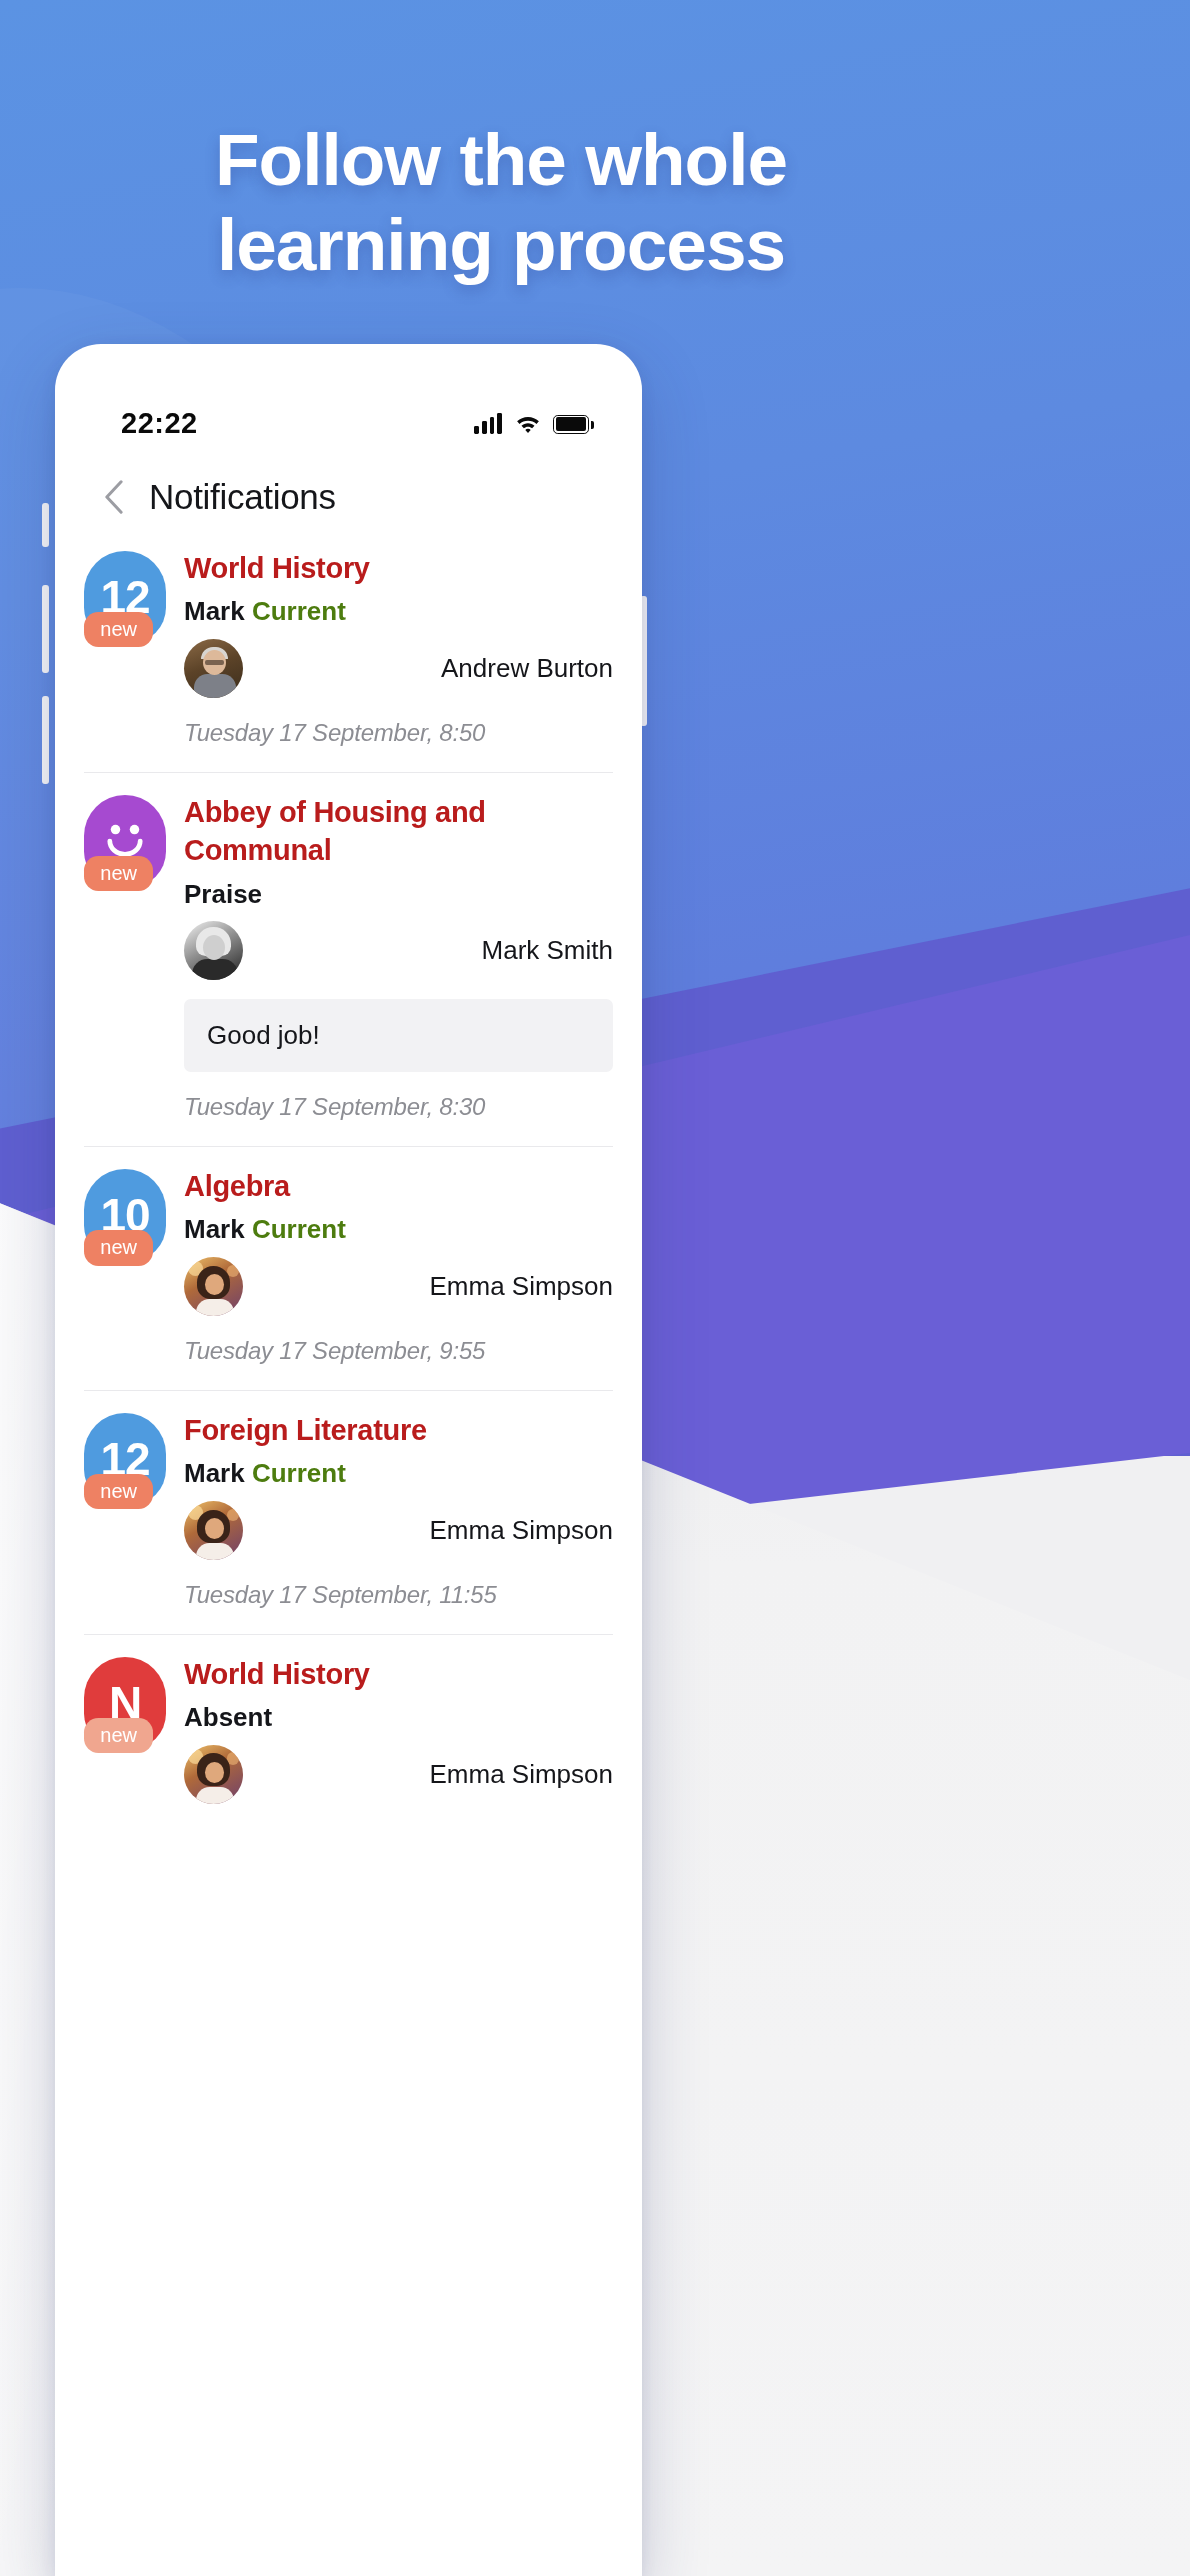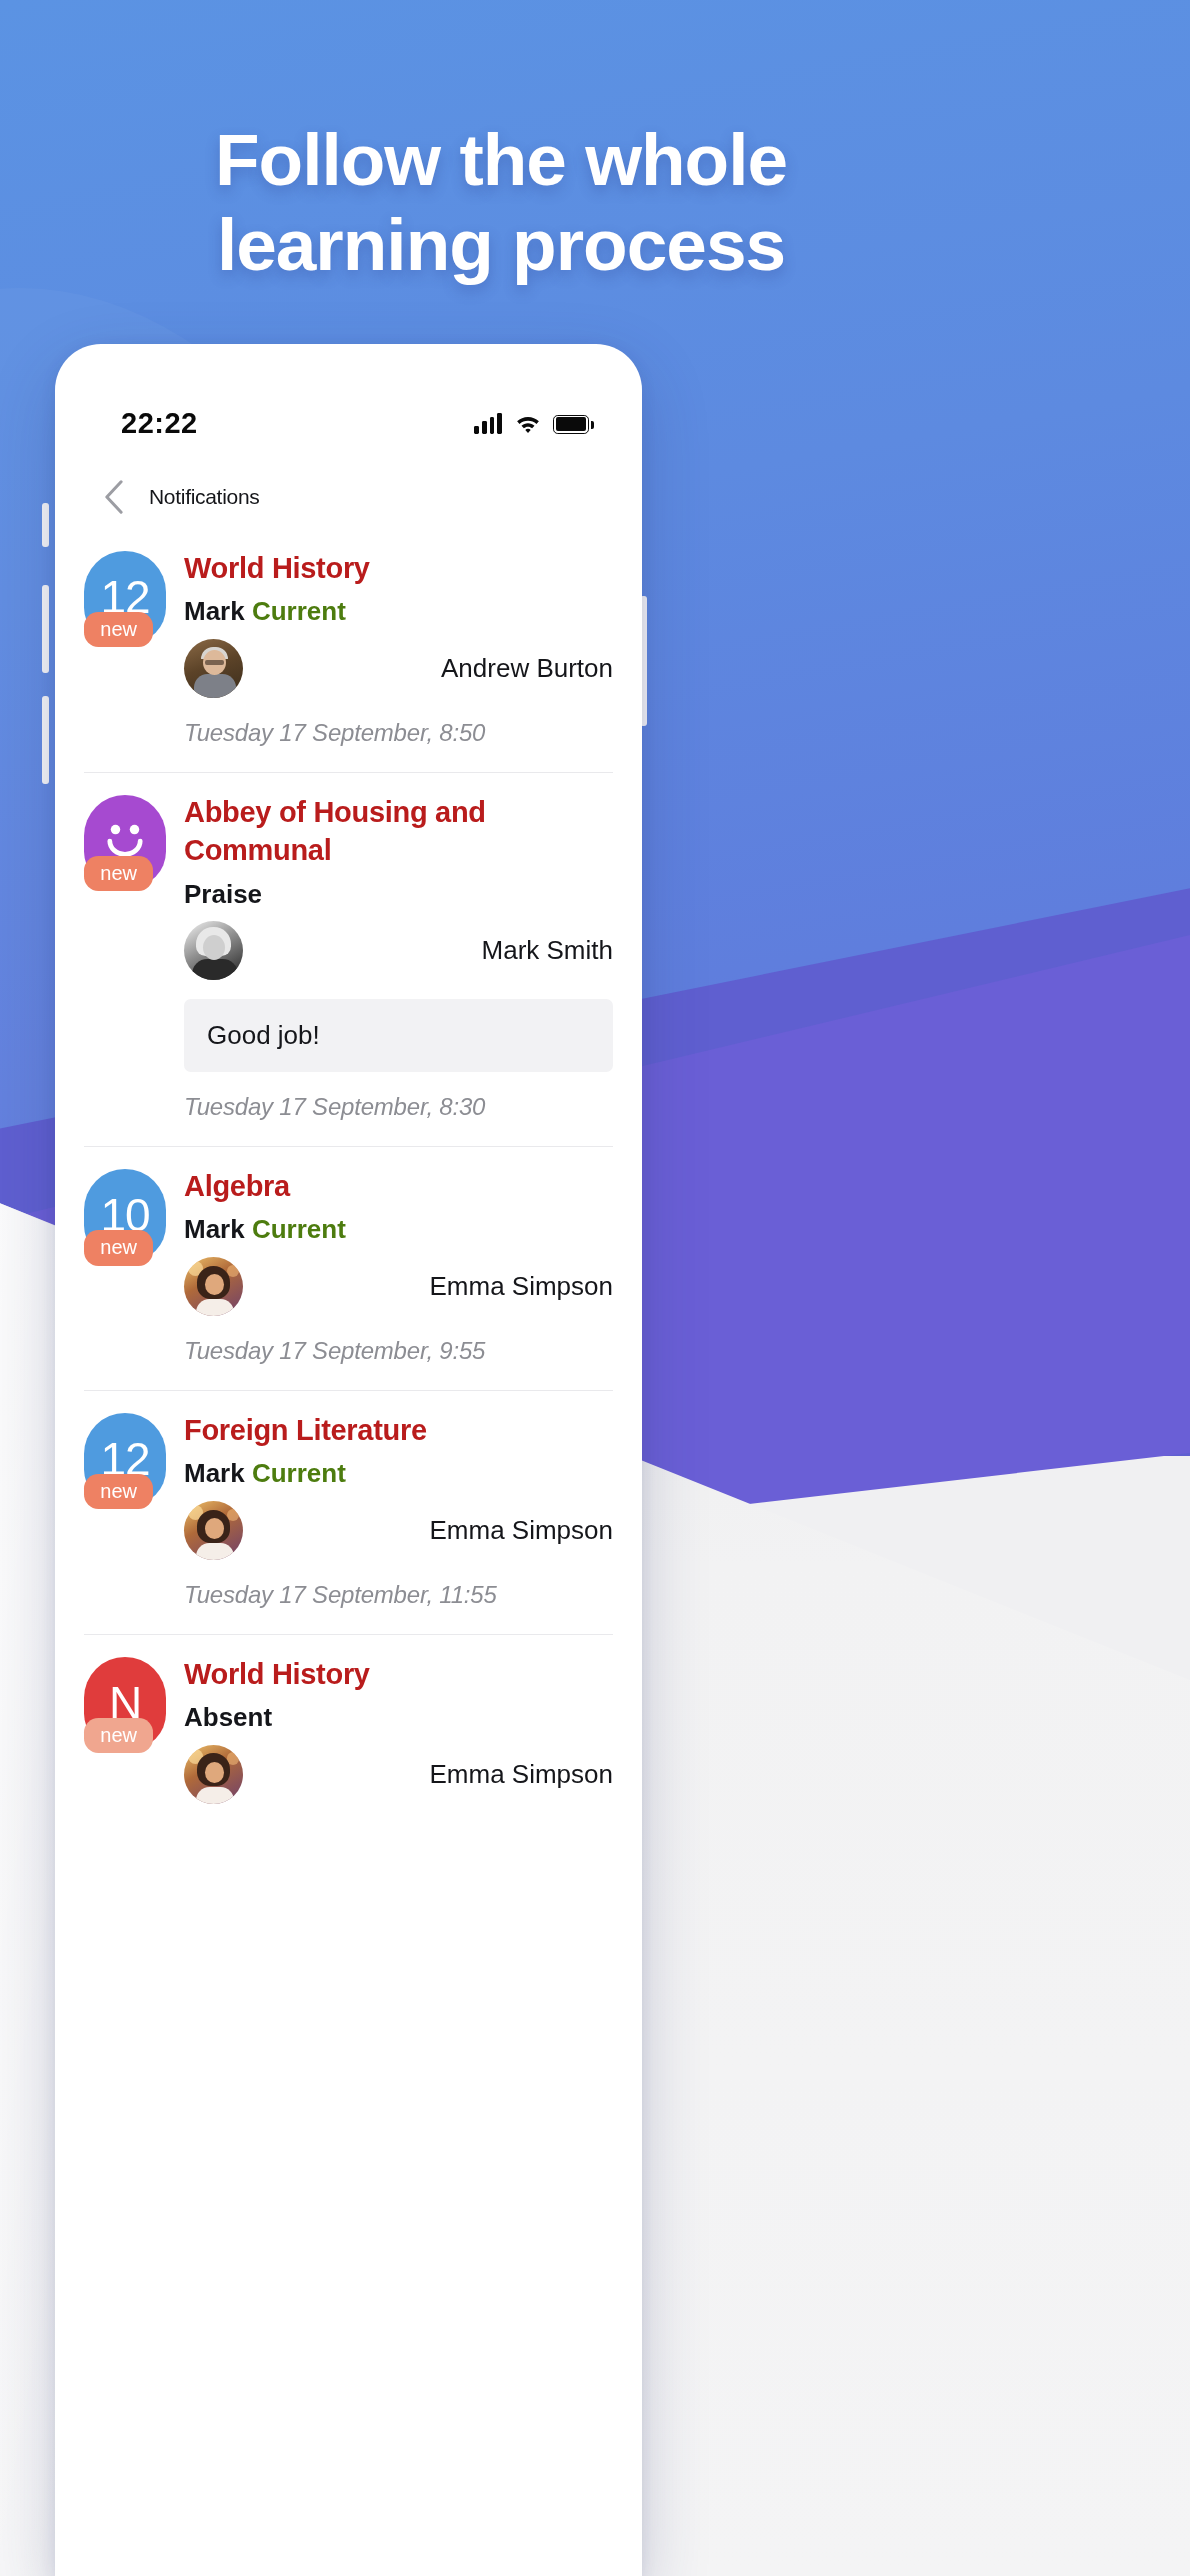--- a/index.html
+++ b/index.html
@@ -96,40 +96,40 @@
     width:2.9px; height:7.7px; background:#0a0a0a; border-radius:0 1.9px 1.9px 0;
   }
   .battery i { display:block; width:100%; height:100%; background:#0a0a0a; border-radius:1.9px; }
 
   
   .navbar {
     position:absolute; left:0; top:115px; width:587px; height:75px;
     display:flex; align-items:center; padding-left:46px; gap:23px;
   }
   .back-chevron { width:25px; height:38px; flex:0 0 auto; }
-  .nav-title { font-size:21px; color:#15161a; letter-spacing:-0.3px; }
+  .nav-title { font-size:35px; color:#15161a; letter-spacing:-0.3px; }
 
   
   .notif-list { position:absolute; left:0; top:184px; width:587px; }
   .notif {
     position:relative;
     padding:21px 29px 0 29px;
   }
   .notif + .notif::before {
     content:""; position:absolute; left:29px; right:29px; top:0;
     height:1px; background:#e9e9ec;
   }
   .notif-body { display:flex; gap:0; }
 
   .badge-col { width:100px; flex:0 0 100px; position:relative; padding-top:1.9px; }
   .badge {
     width:82px; height:92px;
     border-radius:44px 44px 38px 38px;
     display:flex; align-items:center; justify-content:center;
-    color:#ffffff; font-size:46px; font-weight:400; letter-spacing:-1px;
+    color:#ffffff; font-size:46px; font-weight:700; letter-spacing:-1px;
     line-height:1;
   }
   .badge.smiley { font-size:0; }
   .badge-new {
     position:absolute; left:0px; top:63px;
     padding:6.7px 16.3px 8.6px 16.3px;
     border-radius:14.4px;
     color:#ffffff; font-size:20px; line-height:1;
   }
   .smiley-svg { width:50px; height:38px; }

